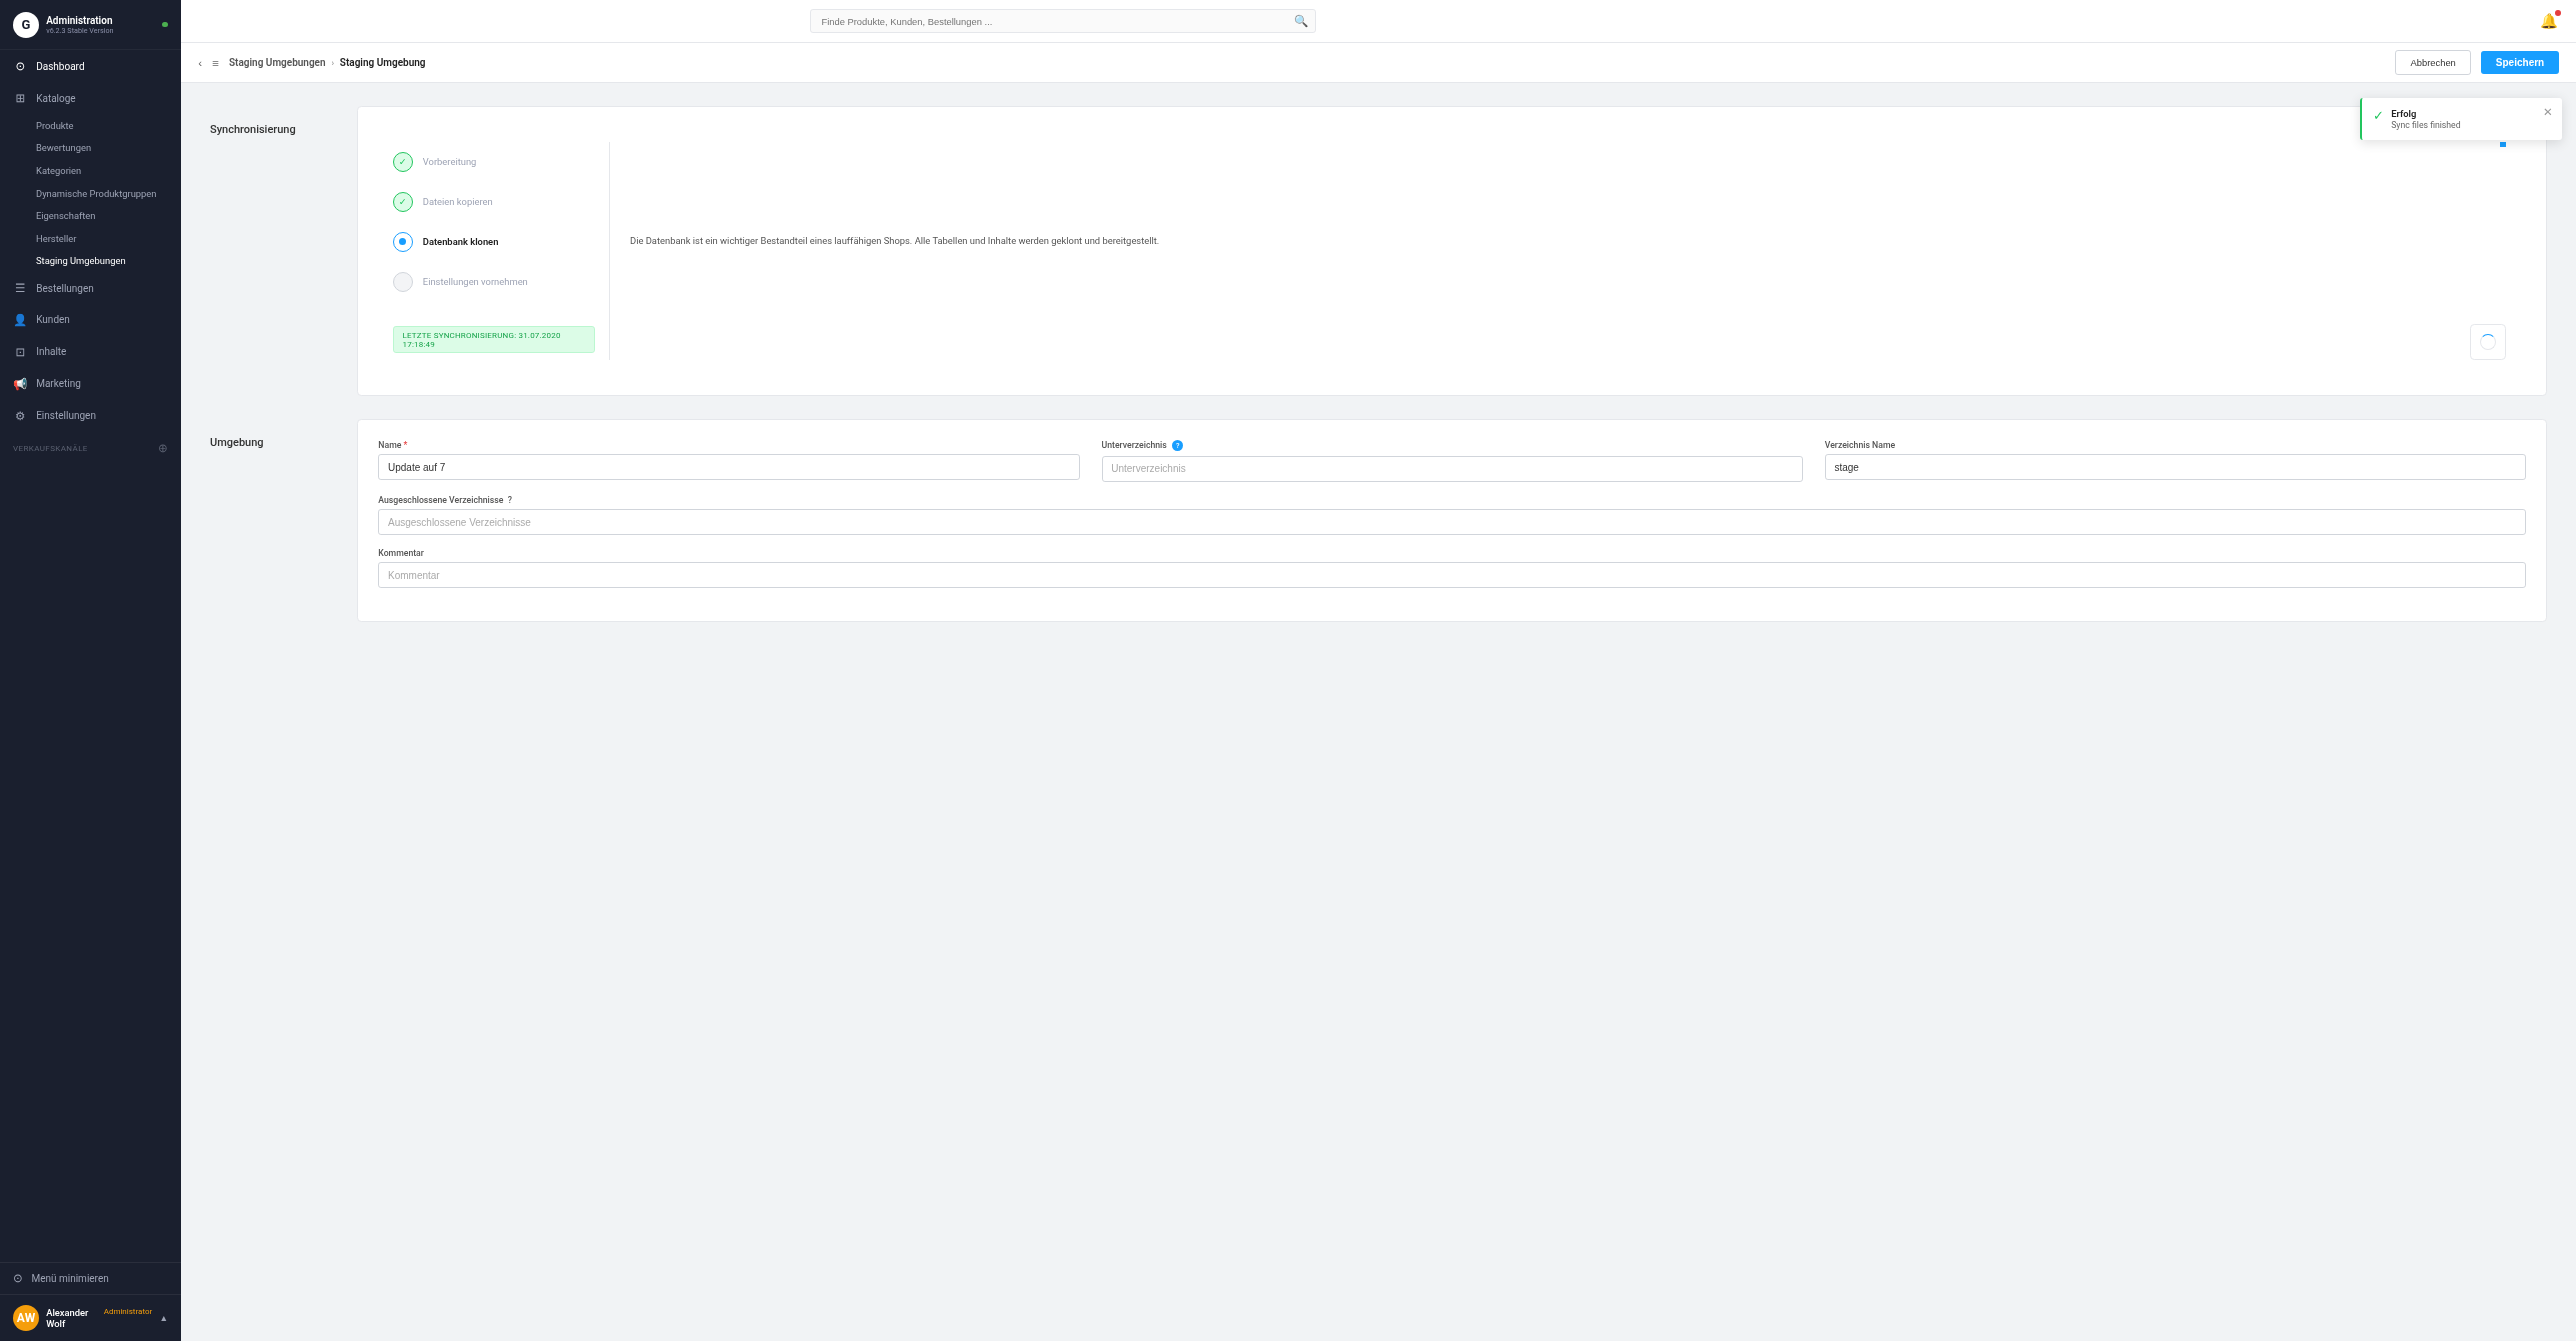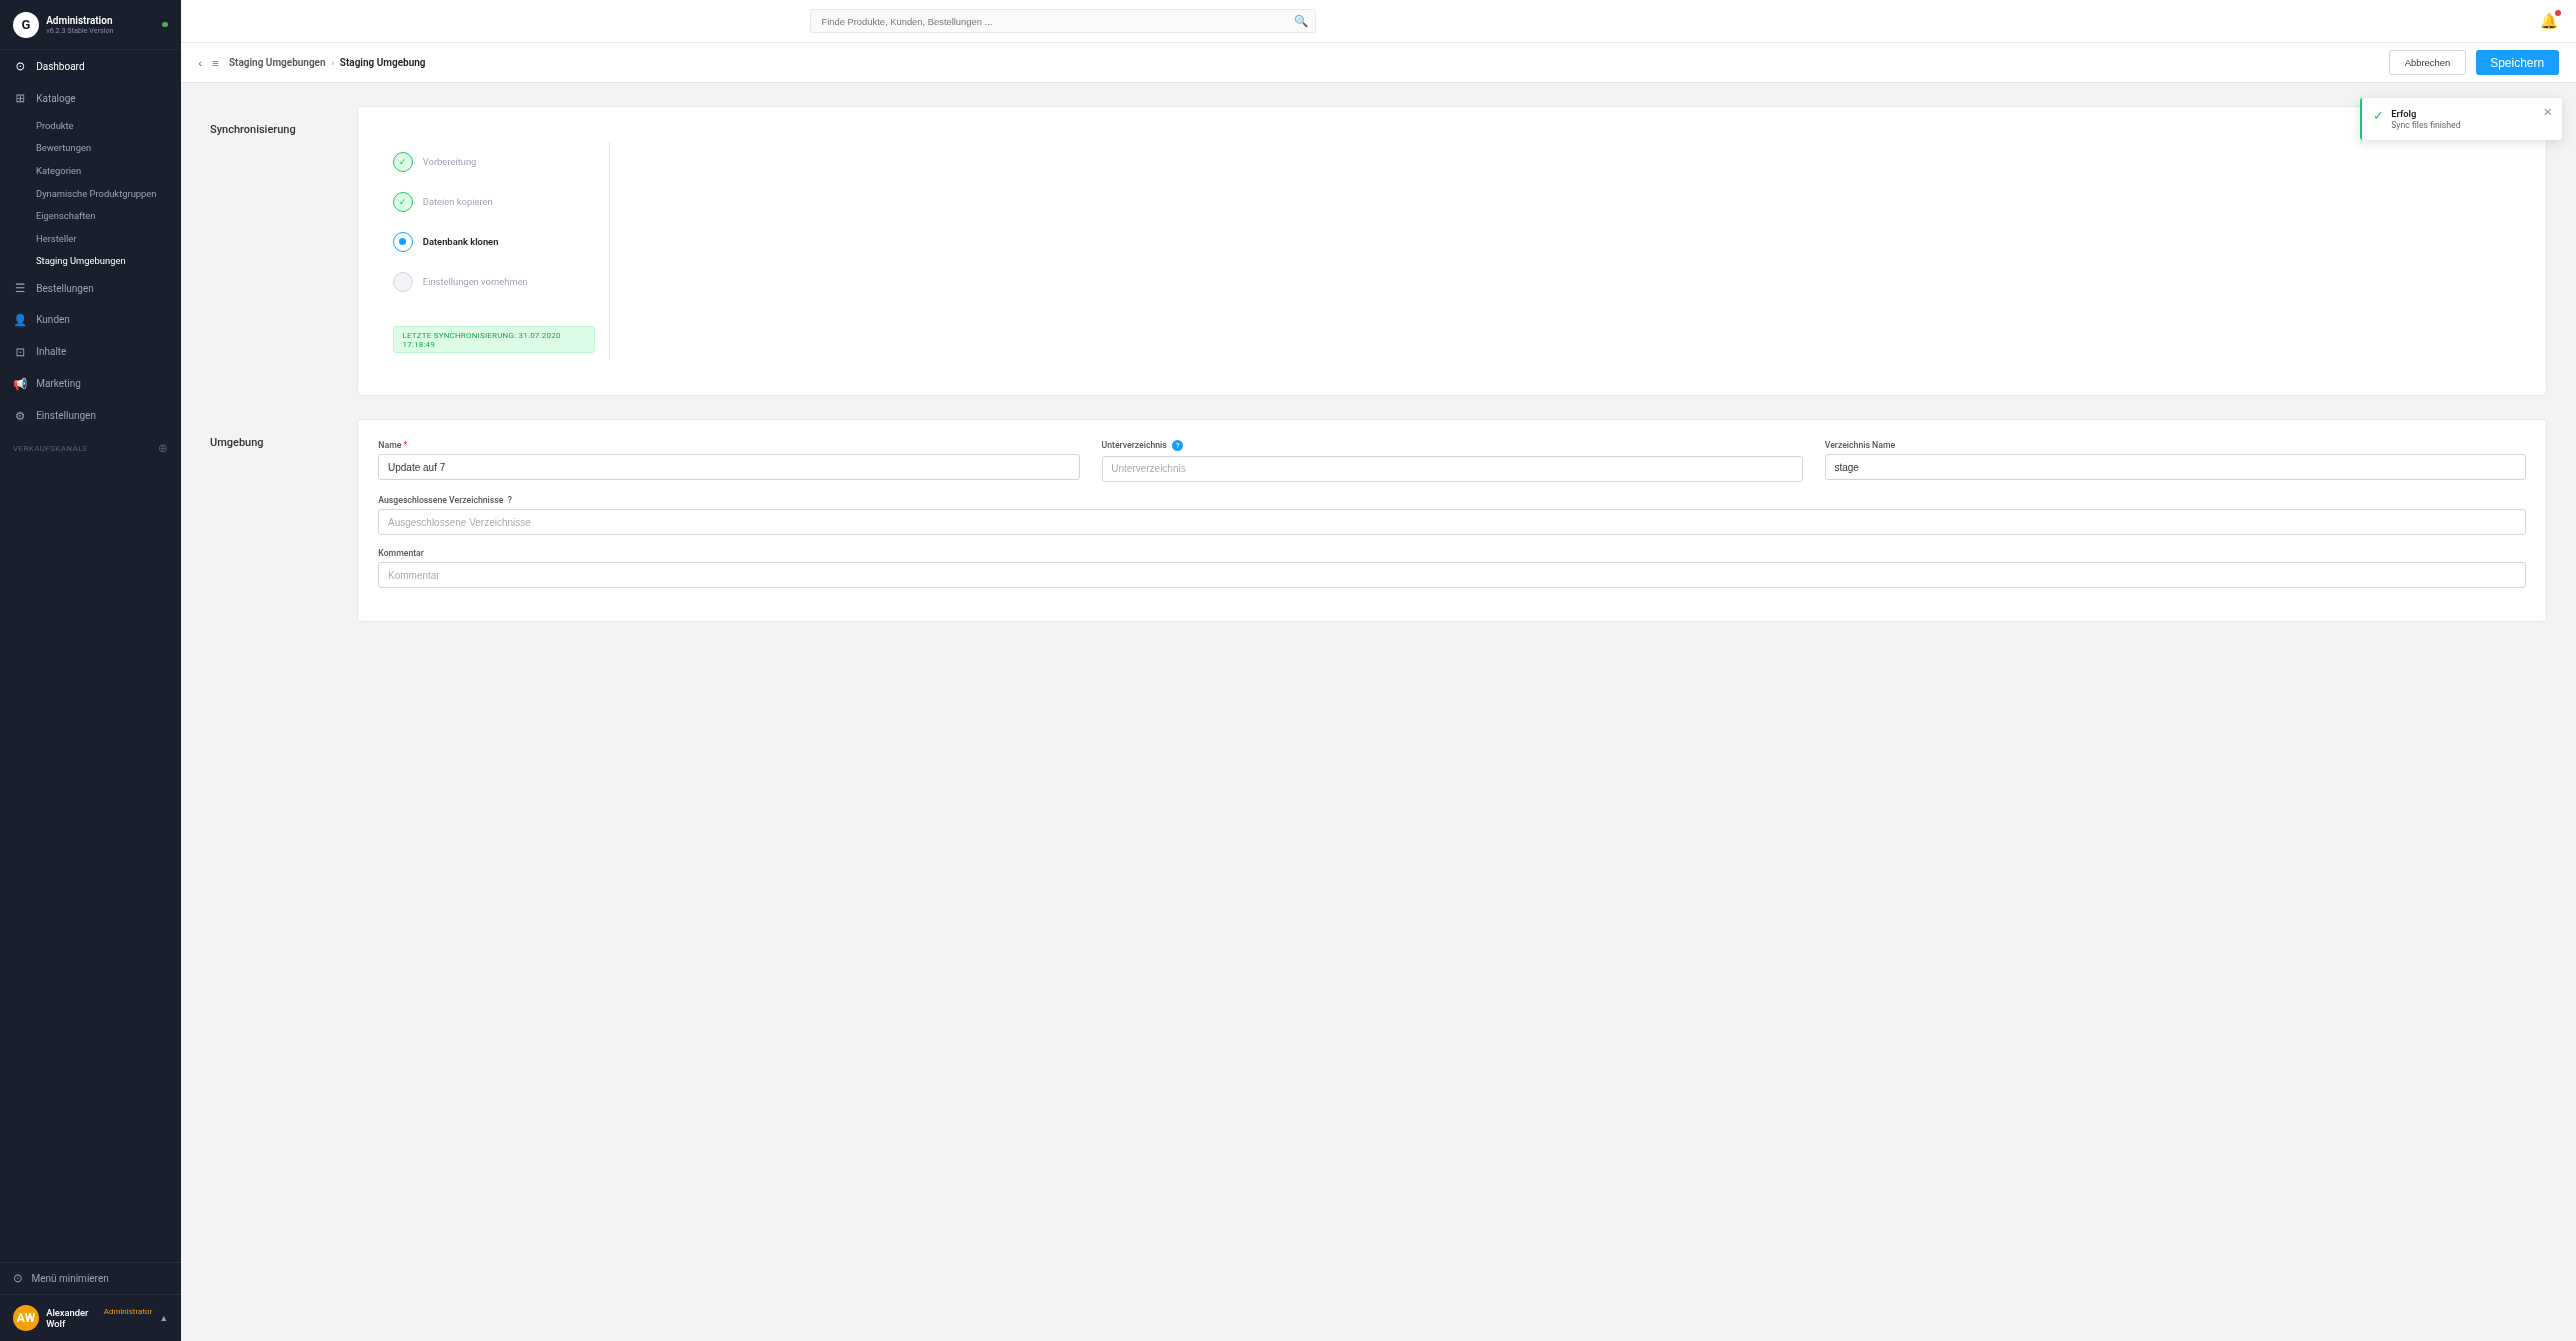--- a/index.html
+++ b/index.html
@@ -149,24 +149,24 @@
       border-radius: 2.9px;
       font-size: 9.4px;
       color: #333;
       cursor: pointer;
     }
     .btn-save {
       padding: 5.8px 14.5px;
       border: none;
       background: #189eff;
       border-radius: 2.9px;
-      font-size: 12px;
+      font-size: 10px;
       color: #fff;
       cursor: pointer;
-      font-weight: 400;
+      font-weight: 700;
     }
 
     
     .page-content {
       flex: 1;
       overflow-y: auto;
       padding: 23px 29px;
       position: relative;
     }
 
@@ -444,20 +444,31 @@
             <div class="sync-footer" style="padding: 7.2px 14.5px;">
               <span class="sync-badge">
                 <span>LETZTE SYNCHRONISIERUNG:</span>
                 <span>31.07.2020 17:18:49</span>
               </span>
             </div>
           </div>
 
           <div class="sync-divider"></div>
 
+          <div class="sync-info-col">
+            <div style="display:flex;justify-content:flex-end;margin-bottom:8.7px;">
+              <div style="width:5.8px;height:5.8px;background:#189eff;border-radius:50;"></div>
+            </div>
+            <p class="sync-info-text">Die Datenbank ist ein wichtiger Bestandteil eines lauffähigen Shops. Alle Tabellen und Inhalte werden geklont und bereitgestellt.</p>
+            <div class="sync-spinner-wrap">
+              <div class="spinner-btn">
+                <div class="spinner"></div>
+              </div>
+            </div>
+          </div>
         </div>
       </div>
     </div>
 
     <div class="section-row">
       <div class="section-label">Umgebung</div>
       <div class="section-card">
 
         <div class="form-row">
 

